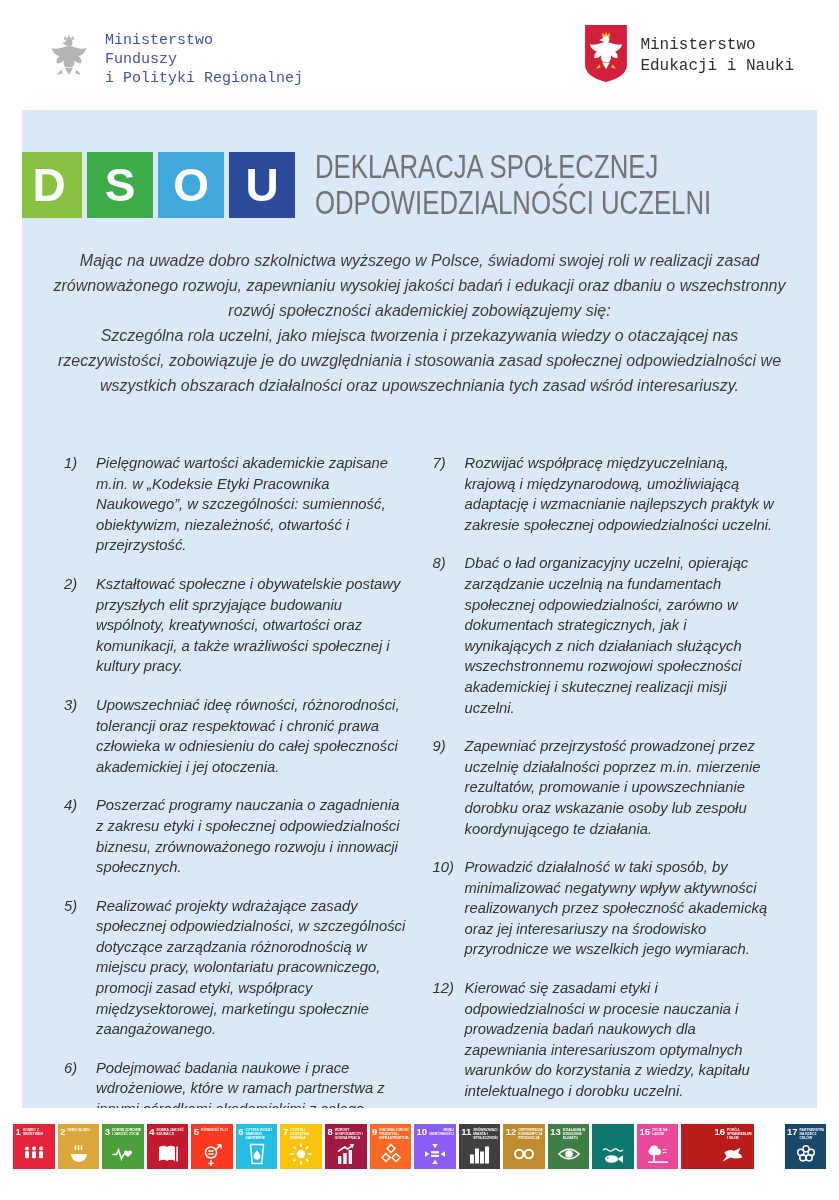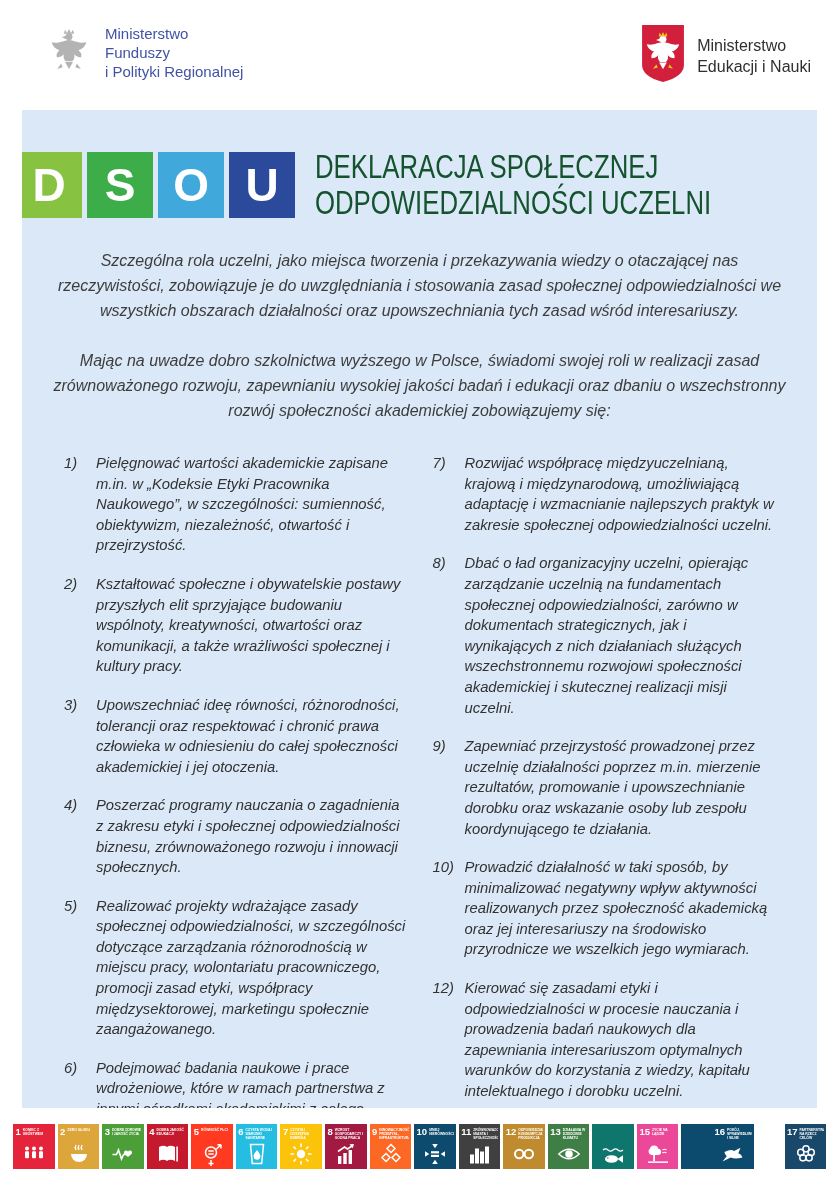--- a/index.html
+++ b/index.html
@@ -1,37 +1,37 @@
 <!DOCTYPE html>
 <html lang="pl"><head>
 <meta charset="utf-8">
 <style>
   * { box-sizing: border-box; margin: 0; padding: 0; }
   body {
     width: 839px; height: 1200px; position: relative; overflow: hidden;
     background: #ffffff; font-family: "Liberation Sans", sans-serif;
   }
   
-  .topbar { position: absolute; top: 24px; left: 45px; right: 28px;
-    display: flex; justify-content: space-between; align-items: flex-start; }
+  .topbar { position: absolute; top: 24px; left: 45px; right: 45px;
+    display: flex; justify-content: space-between; align-items: flex-end; font-family: Liberation Mono, monospace; }
   .gov-logo { display: flex; align-items: center; gap: 12px; }
   .gov-lines { display: flex; flex-direction: column; }
   .gov-logo.left .gov-lines span {
     font-size: 15px; line-height: 19px; color: #4053a4; font-weight: 400; }
   .gov-logo.right .gov-lines span {
     font-size: 16px; line-height: 21px; color: #2f2f2f; }
   
   .panel { position: absolute; left: 22px; top: 110px; width: 795px; height: 998px;
     background: #dbe8f7; padding-top: 42px; overflow: hidden; }
   .banner { display: flex; justify-content: center; align-items: center;
     gap: 20px; height: 66px; margin-bottom: 30px; }
   .dsou { display: flex; gap: 5px; }
   .dsou-tile { width: 66px; height: 66px; display: flex; align-items: center;
     justify-content: center; color: #fff; font-size: 46px; font-weight: 700; }
-  .banner-title { color: #14532d; font-weight: 400; }
+  .banner-title { color: #737373; font-weight: 400; }
   .banner-title span { display: block; font-size: 33px; line-height: 36px;
     transform: scaleX(0.78); transform-origin: left center; white-space: nowrap;
     letter-spacing: 0px; }
   
   .intro { width: 742px; margin: 0 auto; text-align: center; font-style: italic;
     font-size: 16px; line-height: 25px; color: #3d3d3d; }
   .intro.first { margin-bottom: 25px; }
   .intro.second { margin-bottom: 0; }
   
   .columns { display: flex; gap: 26px; padding: 30px 42px 0 42px; }
@@ -116,22 +116,22 @@
         <div class="dsou-tile" style="background-color: rgb(43, 74, 156);">
           <span>U</span>
         </div>
       </div>
     <div class="banner-title">
       <span>DEKLARACJA SPOŁECZNEJ</span>
       <span>ODPOWIEDZIALNOŚCI UCZELNI</span>
     </div>
   </div>
 
+  <p class="intro second">Mając na uwadze dobro szkolnictwa wyższego w Polsce, świadomi swojej roli w realizacji zasad zrównoważonego rozwoju, zapewnianiu wysokiej jakości badań i edukacji oraz dbaniu o wszechstronny rozwój społeczności akademickiej zobowiązujemy się:</p>
   <p class="intro first">Szczególna rola uczelni, jako miejsca tworzenia i przekazywania wiedzy o otaczającej nas rzeczywistości, zobowiązuje je do uwzględniania i stosowania zasad społecznej odpowiedzialności we wszystkich obszarach działalności oraz upowszechniania tych zasad wśród interesariuszy.</p>
-  <p class="intro second">Mając na uwadze dobro szkolnictwa wyższego w Polsce, świadomi swojej roli w realizacji zasad zrównoważonego rozwoju, zapewnianiu wysokiej jakości badań i edukacji oraz dbaniu o wszechstronny rozwój społeczności akademickiej zobowiązujemy się:</p>
 
   <div class="columns">
     <ol class="col">
 
         <li class="commitment">
           <span class="num">1)</span>
           <span class="txt">Pielęgnować wartości akademickie zapisane m.in. w „Kodeksie Etyki Pracownika Naukowego”, w szczególności: sumienność, obiektywizm, niezależność, otwartość i przejrzystość.</span>
         </li>
 
         <li class="commitment">
@@ -321,21 +321,21 @@
         <svg viewBox="0 0 24 24">
           <g fill="none" stroke="#fff" stroke-width="1.5">
             <path d="M12 2.5l4 4-4 4-4-4z"></path>
             <path d="M7 11.5l4 4-4 4-4-4z"></path>
             <path d="M17 11.5l4 4-4 4-4-4z"></path>
           </g>
         </svg>
       </div>
     </div>
 
-    <div class="sdg-tile" style="background-color: #0c4a6e;">
+    <div class="sdg-tile" style="background-color: #8b5cf6; text-align: right;">
       <div class="sdg-head">
         <span class="sdg-num">10</span>
         <span class="sdg-label">Mniej nierówności</span>
       </div>
       <div class="sdg-icon">
         <svg viewBox="0 0 24 24">
           <g fill="#fff">
             <rect x="8" y="9.2" width="8" height="2.2"></rect>
             <rect x="8" y="12.8" width="8" height="2.2"></rect>
             <path d="M6.3 12L2 9.2v5.6zM17.7 12L22 9.2v5.6zM12 6.3L9.2 2h5.6zM12 17.7L9.2 22h5.6z"></path>
@@ -416,21 +416,21 @@
           <g fill="#fff">
             <path d="M8 3.5a4.2 4.2 0 0 1 4.2 3.2 3.1 3.1 0 0 1-.3 6.2H5a3.6 3.6 0 0 1-1-6.3A4.2 4.2 0 0 1 8 3.5z"></path>
             <rect x="7.2" y="12.8" width="1.7" height="6.4"></rect>
             <rect x="2" y="19.4" width="20" height="1.5"></rect>
           </g>
           <path d="M16.5 8q2-1.6 4 0M16.5 11q2-1.6 4 0" stroke="#fff" fill="none" stroke-width="1.1"></path>
         </svg>
       </div>
     </div>
 
-    <div class="sdg-tile" style="background-color: #0c4a6e; padding-left: 33px;">
+    <div class="sdg-tile" style="background-color: #b91c1c; padding-left: 33px;">
       <div class="sdg-head">
         <span class="sdg-num">16</span>
         <span class="sdg-label">Pokój, sprawiedliwość i silne instytucje</span>
       </div>
       <div class="sdg-icon">
         <svg viewBox="0 0 24 24">
           <path fill="#fff" d="M3.5 10q6.5-3.2 9.5-1l6.5-3.2-2.2 5.4q3.2 1 4.2 4.2-7.5 2.2-11.8 0l-8.2 4.2 4.2-5.4q-2.2-2.2-2.2-4.2z"></path>
         </svg>
       </div>
     </div>

